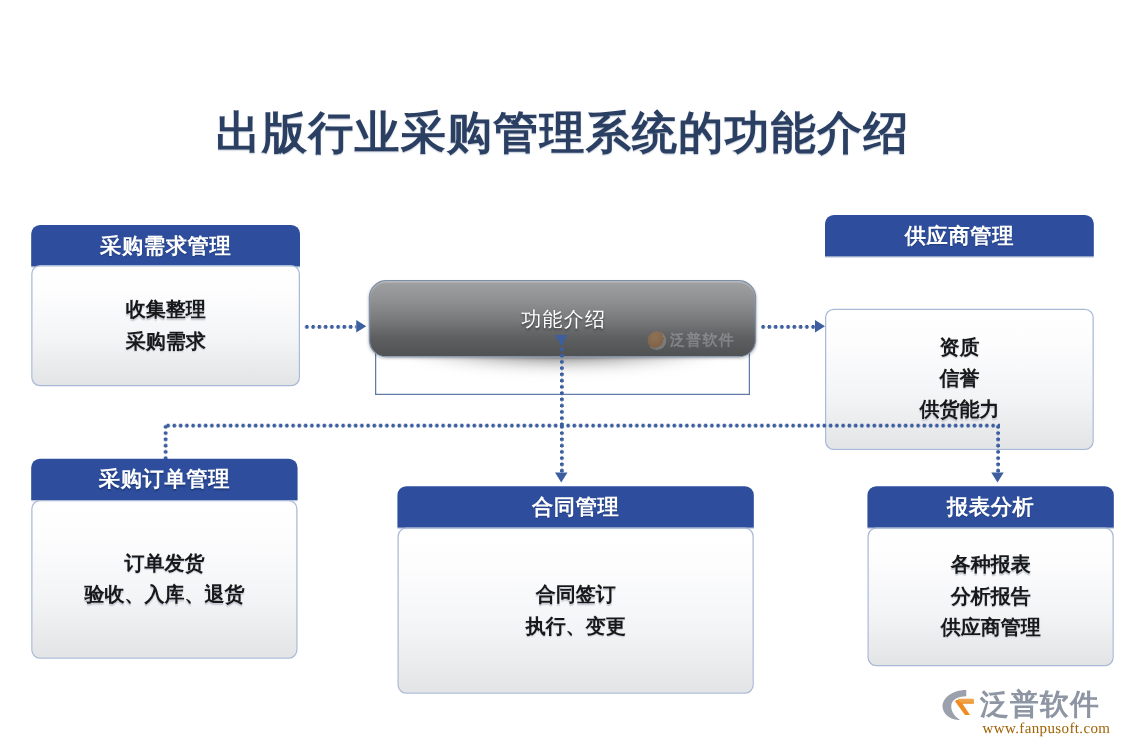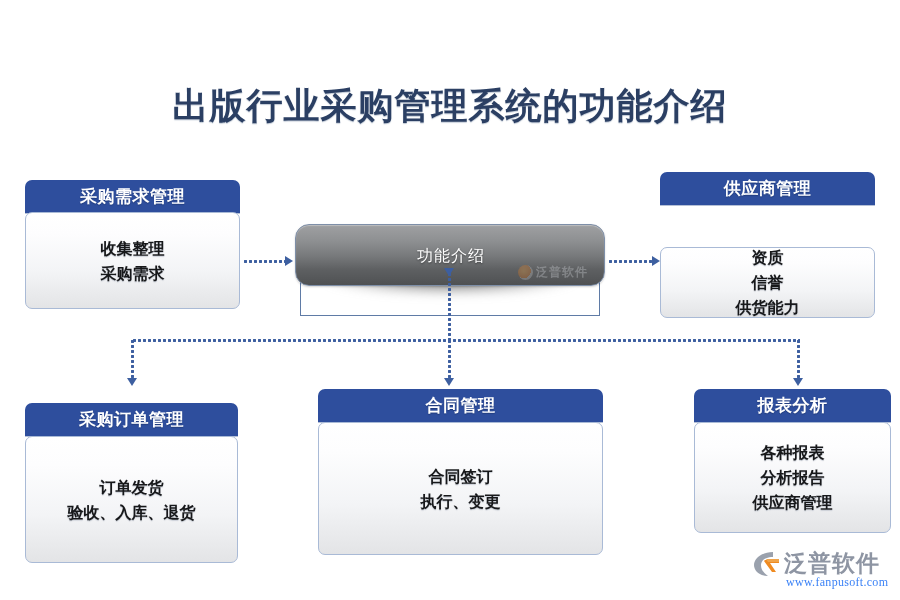--- a/index.html
+++ b/index.html
@@ -207,21 +207,21 @@
     color: #8e95a3;
     letter-spacing: 1px;
     white-space: nowrap;
   }
   .logo-url {
     position: absolute;
     left: 34px;
     top: 27px;
     font-size: 12px;
     font-family: "Liberation Serif", "DejaVu Serif", serif;
-    color: #3b82f6;
+    color: #a16207;
     letter-spacing: 0.3px;
     white-space: nowrap;
   }
 </style>
 </head>
 <body>
 
 <div id="stage">
 
   <div class="title">出版行业采购管理系统的功能介绍</div>
@@ -229,21 +229,21 @@
   <div class="card top" style="left:25px; top:180px; width:215px;">
     <div class="card-header">采购需求管理</div>
     <div class="card-body" style="height:97px;">
       <div class="line">收集整理</div>
       <div class="line">采购需求</div>
     </div>
   </div>
 
   <div class="card top" style="left:660px; top:172px; width:215px;">
     <div class="card-header">供应商管理</div>
-    <div class="card-body" style="height:71px;margin-top:42px;">
+    <div class="card-body" style="height:113px;margin-top:42px;">
       <div class="line">资质</div>
       <div class="line">信誉</div>
       <div class="line">供货能力</div>
     </div>
   </div>
 
   <div class="hub-wrap">
     <div class="hub-reflect-frame">
       <div class="hub-reflect-blur"></div>
     </div>
@@ -270,21 +270,21 @@
 
   <div class="conn dot-v" style="left:131px; top:339px; height:42px;"></div>
   <div class="conn arrow-down" style="left:127px; top:378px;"></div>
 
   <div class="conn dot-v" style="left:448px; top:339px; height:42px;"></div>
   <div class="conn arrow-down" style="left:444px; top:378px;"></div>
 
   <div class="conn dot-v" style="left:797px; top:339px; height:42px;"></div>
   <div class="conn arrow-down" style="left:793px; top:378px;"></div>
 
-  <div class="card" style="left:25px; top:403px; width:213px;">
+  <div class="card" style="left:25px; top:367px; width:213px;">
     <div class="card-header">采购订单管理</div>
     <div class="card-body" style="height:127px;">
       <div class="line">订单发货</div>
       <div class="line">验收、入库、退货</div>
     </div>
   </div>
 
   <div class="card" style="left:318px; top:389px; width:285px;">
     <div class="card-header">合同管理</div>
     <div class="card-body" style="height:133px;">

